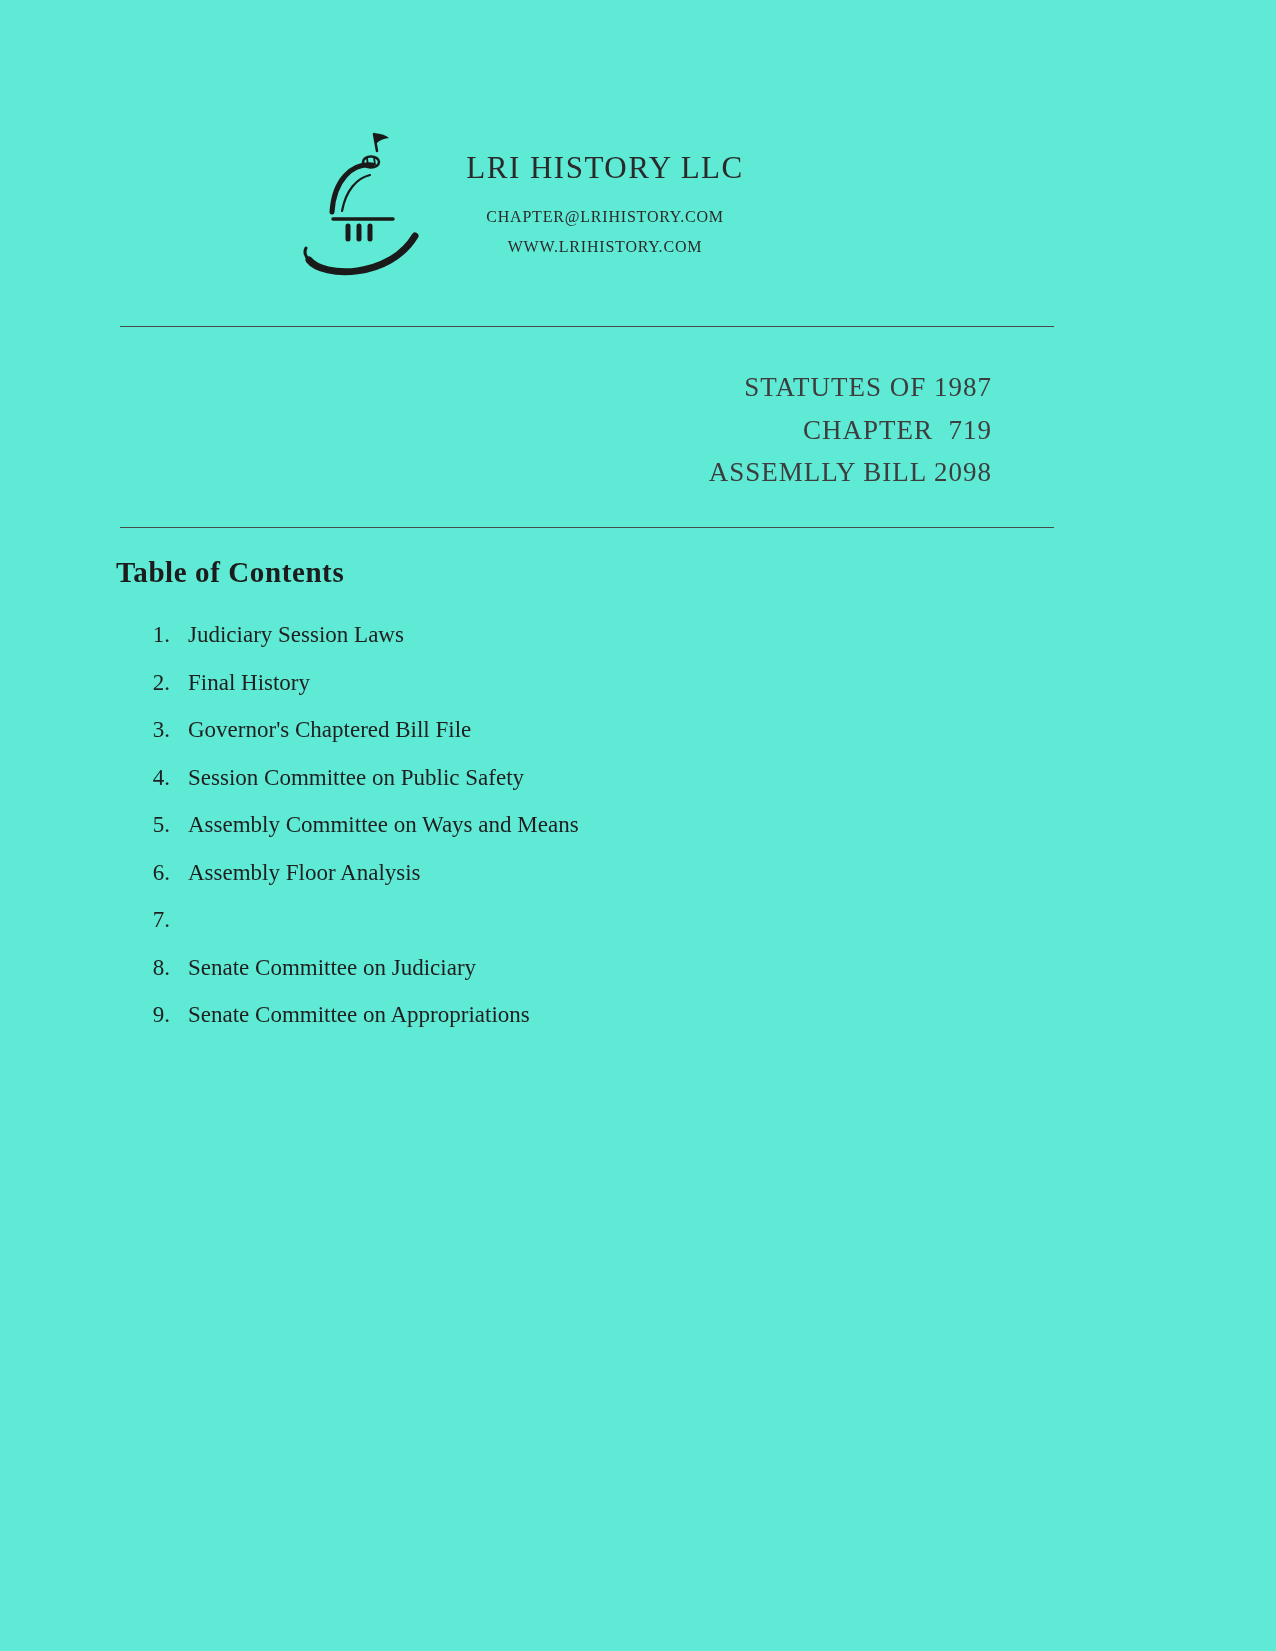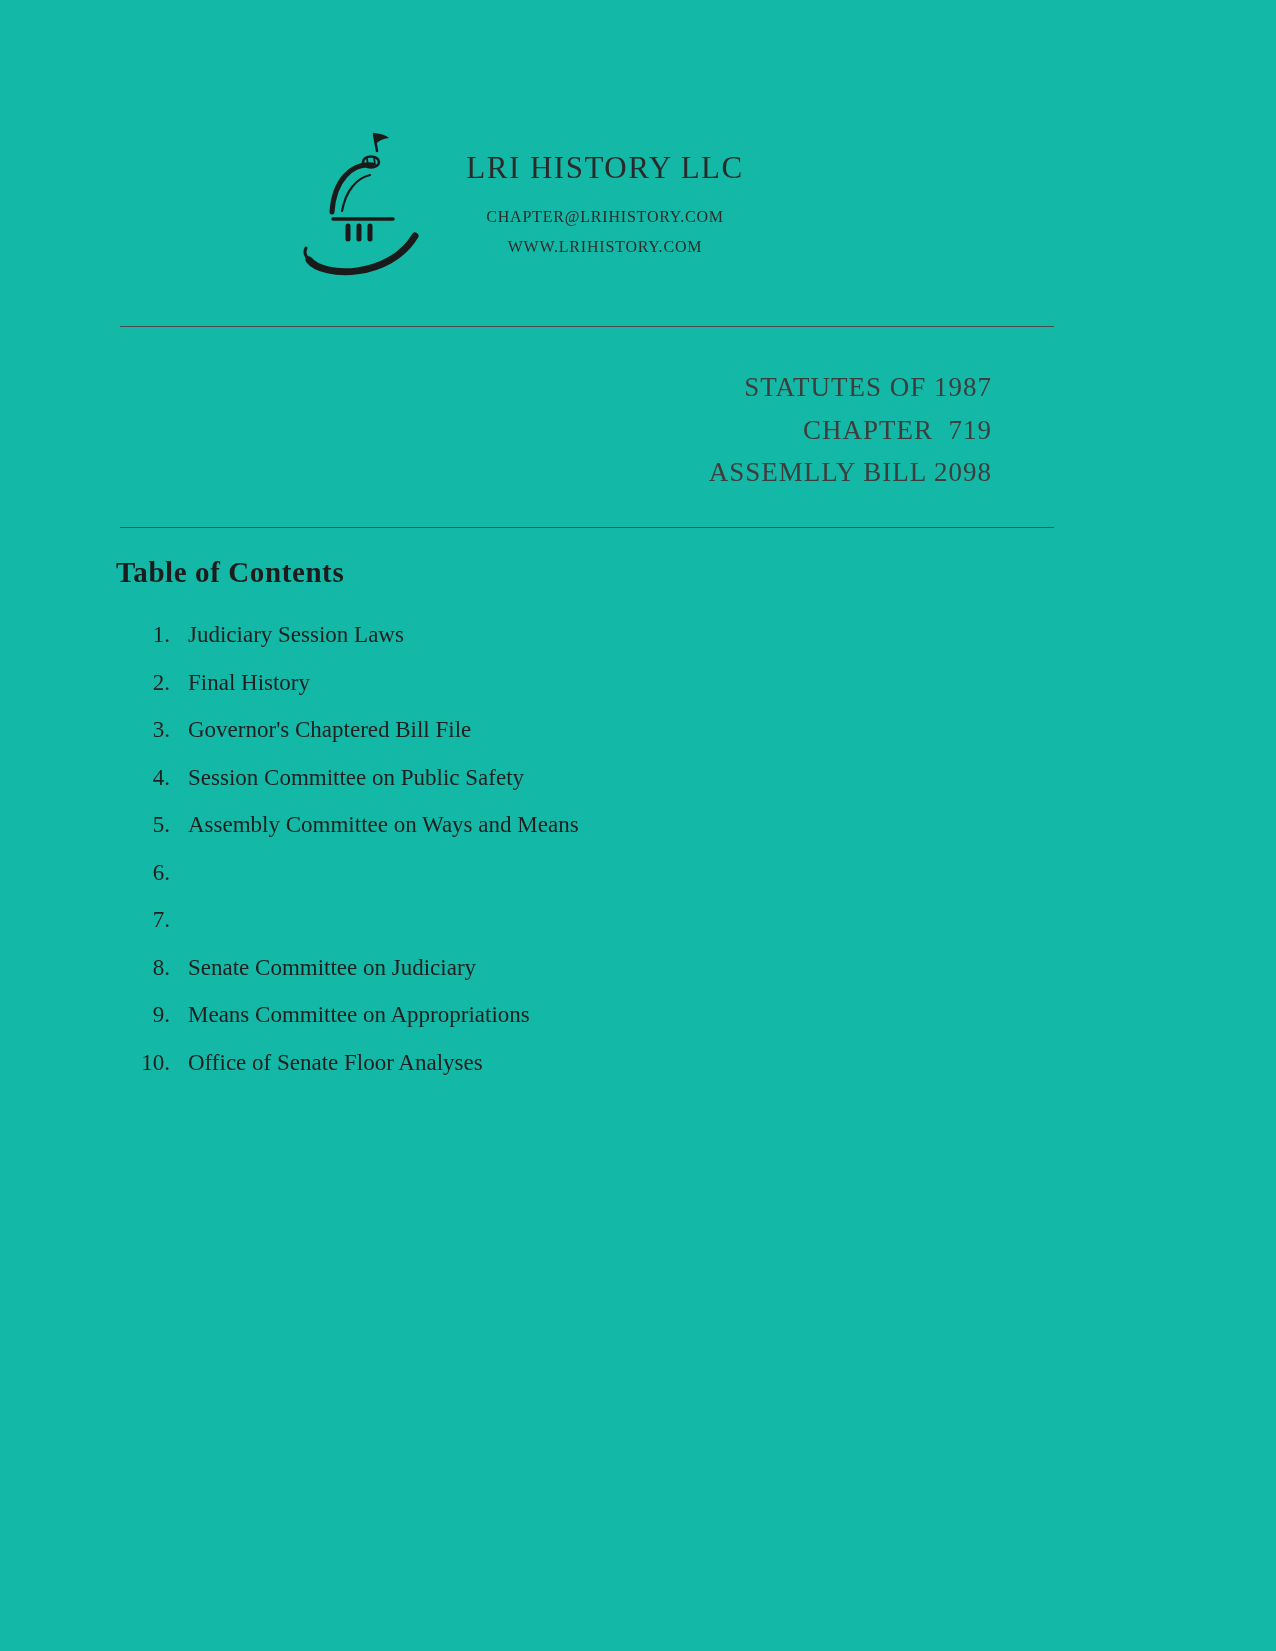--- a/index.html
+++ b/index.html
@@ -1,20 +1,20 @@
 <!DOCTYPE html>
 <html><head>
 <meta charset="utf-8">
 <style>
   html, body { margin: 0; padding: 0; background: #ffffff; }
   .page {
     position: relative;
     width: 1276px;
     height: 1651px;
-    background: #14b8a6;
+    background: #5eead4;
     font-family: "Liberation Serif", serif;
     color: #1f1f1f;
     overflow: hidden;
   }
 
   
   .logo {
     position: absolute;
     left: 295px;
     top: 118px;
@@ -168,31 +168,28 @@
     <li class="toc-item">
       <span class="toc-num">4.</span>
       <span class="toc-title">Session Committee on Public Safety</span>
     </li>
     <li class="toc-item">
       <span class="toc-num">5.</span>
       <span class="toc-title">Assembly Committee on Ways and Means</span>
     </li>
     <li class="toc-item">
       <span class="toc-num">6.</span>
+      <span class="toc-title">Assembly Floor Analysis</span>
     </li>
     <li class="toc-item">
       <span class="toc-num">7.</span>
     </li>
     <li class="toc-item">
       <span class="toc-num">8.</span>
       <span class="toc-title">Senate Committee on Judiciary</span>
     </li>
     <li class="toc-item">
       <span class="toc-num">9.</span>
-      <span class="toc-title">Means Committee on Appropriations</span>
-    </li>
-    <li class="toc-item">
-      <span class="toc-num">10.</span>
-      <span class="toc-title">Office of Senate Floor Analyses</span>
+      <span class="toc-title">Senate Committee on Appropriations</span>
     </li>
   </ol>
 
 </div>
 
 </body></html>

